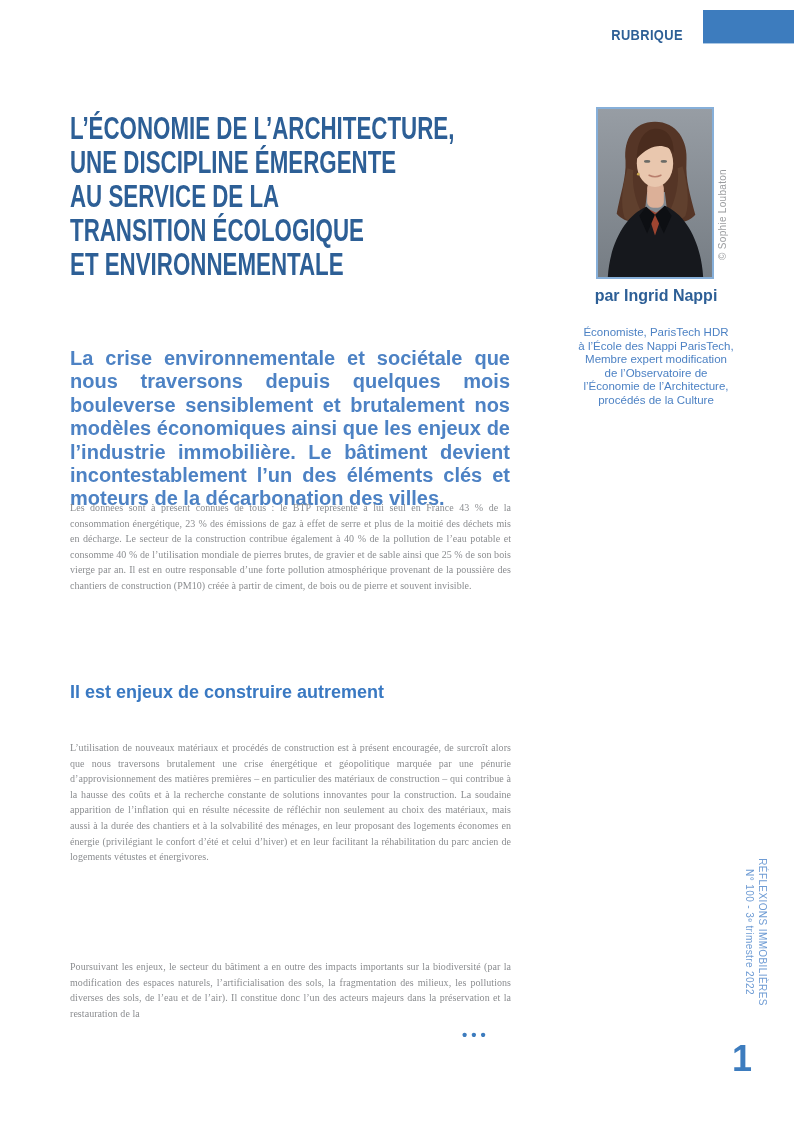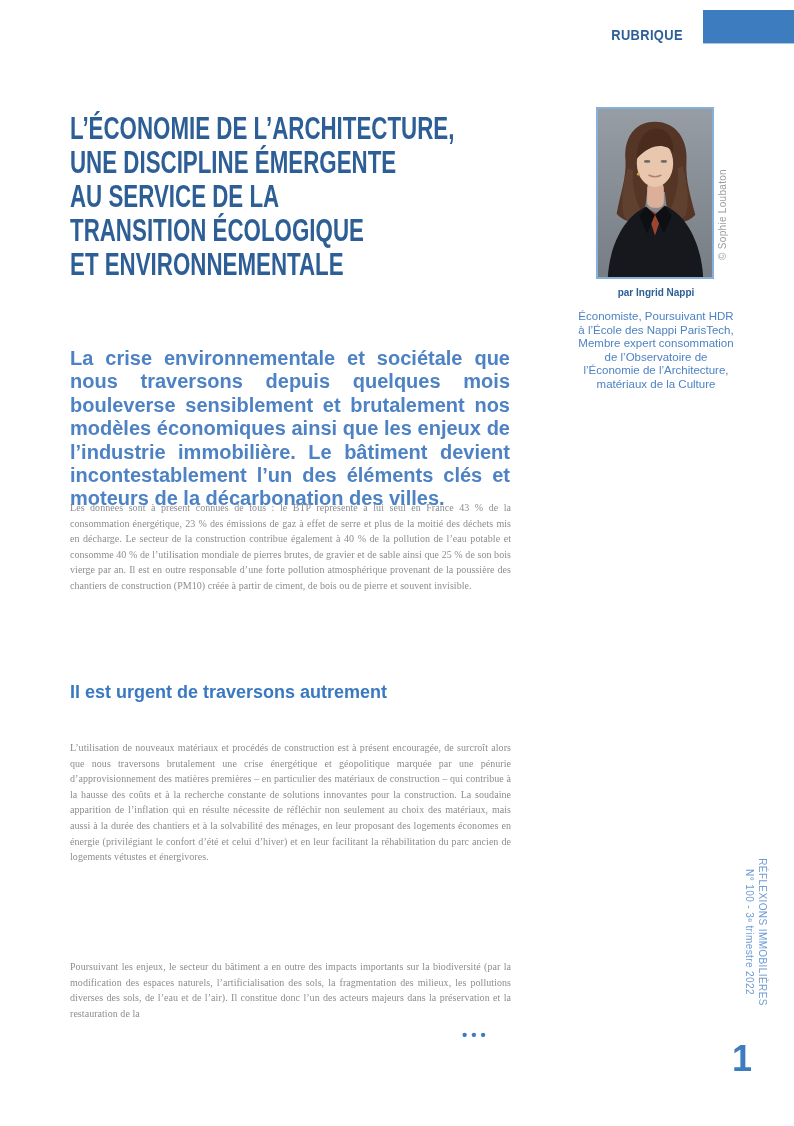--- a/index.html
+++ b/index.html
@@ -60,21 +60,21 @@
   }
   .photo svg { display:block; width:100%; height:100%; }
   .credit {
     position:absolute; left:663px; top:208px; width:120px; height:13px;
     transform:rotate(-90deg); text-align:center;
     font-size:10px; color:#9a9c9f; letter-spacing:.3px; white-space:nowrap;
   }
   .author {
     position:absolute; left:558px; top:287px; width:196px; text-align:center;
   }
-  .byline { font-size:10px; font-weight:bold; color:#2d5f96; margin-bottom:12px; }
+  .byline { font-size:16px; font-weight:bold; color:#2d5f96; margin-bottom:21px; }
   .affil  { font-size:11.5px; line-height:13.5px; color:#4d82c4; }
   
   .sidetext {
     position:absolute; left:679px; top:917px; width:150px; height:30px;
     transform:rotate(90deg); text-align:center;
     font-size:10px; line-height:13px; color:#6f9cd4; letter-spacing:.4px;
     white-space:nowrap;
   }
 </style>
 </head>
@@ -92,21 +92,21 @@
       <div>AU SERVICE DE LA</div>
       <div>TRANSITION ÉCOLOGIQUE</div>
       <div>ET ENVIRONNEMENTALE</div>
     </div>
   </h1>
 
   <p class="intro">La crise environnementale et sociétale que nous traversons depuis quelques mois bouleverse sensiblement et brutalement nos modèles économiques ainsi que les enjeux de l’industrie immobilière. Le bâtiment devient incontestablement l’un des éléments clés et moteurs de la décarbonation des villes.</p>
 
   <p class="body-p p1">Les données sont à présent connues de tous : le BTP représente à lui seul en France 43 % de la consommation énergétique, 23 % des émissions de gaz à effet de serre et plus de la moitié des déchets mis en décharge. Le secteur de la construction contribue également à 40 % de la pollution de l’eau potable et consomme 40 % de l’utilisation mondiale de pierres brutes, de gravier et de sable ainsi que 25 % de son bois vierge par an. Il est en outre responsable d’une forte pollution atmosphérique provenant de la poussière des chantiers de construction (PM10) créée à partir de ciment, de bois ou de pierre et souvent invisible.</p>
 
-  <h2 class="section-heading">Il est urgent de traversons autrement</h2>
+  <h2 class="section-heading">Il est enjeux de construire autrement</h2>
 
   <p class="body-p p2">L’utilisation de nouveaux matériaux et procédés de construction est à présent encouragée, de surcroît alors que nous traversons brutalement une crise énergétique et géopolitique marquée par une pénurie d’approvisionnement des matières premières – en particulier des matériaux de construction – qui contribue à la hausse des coûts et à la recherche constante de solutions innovantes pour la construction. La soudaine apparition de l’inflation qui en résulte nécessite de réfléchir non seulement au choix des matériaux, mais aussi à la durée des chantiers et à la solvabilité des ménages, en leur proposant des logements économes en énergie (privilégiant le confort d’été et celui d’hiver) et en leur facilitant la réhabilitation du parc ancien de logements vétustes et énergivores.</p>
 
   <p class="body-p p3">Poursuivant les enjeux, le secteur du bâtiment a en outre des impacts importants sur la biodiversité (par la modification des espaces naturels, l’artificialisation des sols, la fragmentation des milieux, les pollutions diverses des sols, de l’eau et de l’air). Il constitue donc l’un des acteurs majeurs dans la préservation et la restauration de la</p>
 
   <div class="dots">•••</div>
 
   <figure class="photo">
     <svg viewBox="0 0 116 170" preserveAspectRatio="none">
       <defs>
@@ -142,26 +142,26 @@
 
       <circle cx="41" cy="66" r="1.4" fill="#caa84e"></circle>
     </svg>
   </figure>
 
   <div class="credit">© Sophie Loubaton</div>
 
   <div class="author">
     <div class="byline">par Ingrid Nappi</div>
     <div class="affil">
-      <div>Économiste, Poursuivant HDR</div>
+      <div>Économiste, ParisTech HDR</div>
       <div>à l’École des Nappi ParisTech,</div>
-      <div>Membre expert consommation</div>
+      <div>Membre expert modification</div>
       <div>de l’Observatoire de</div>
       <div>l’Économie de l’Architecture,</div>
-      <div>matériaux de la Culture</div>
+      <div>procédés de la Culture</div>
     </div>
   </div>
 
   <div class="sidetext">
     <div>RÉFLEXIONS IMMOBILIÈRES</div>
     <div>N° 100 - 3ᵉ trimestre 2022</div>
   </div>
 
   <div class="pagenum">1</div>
 

